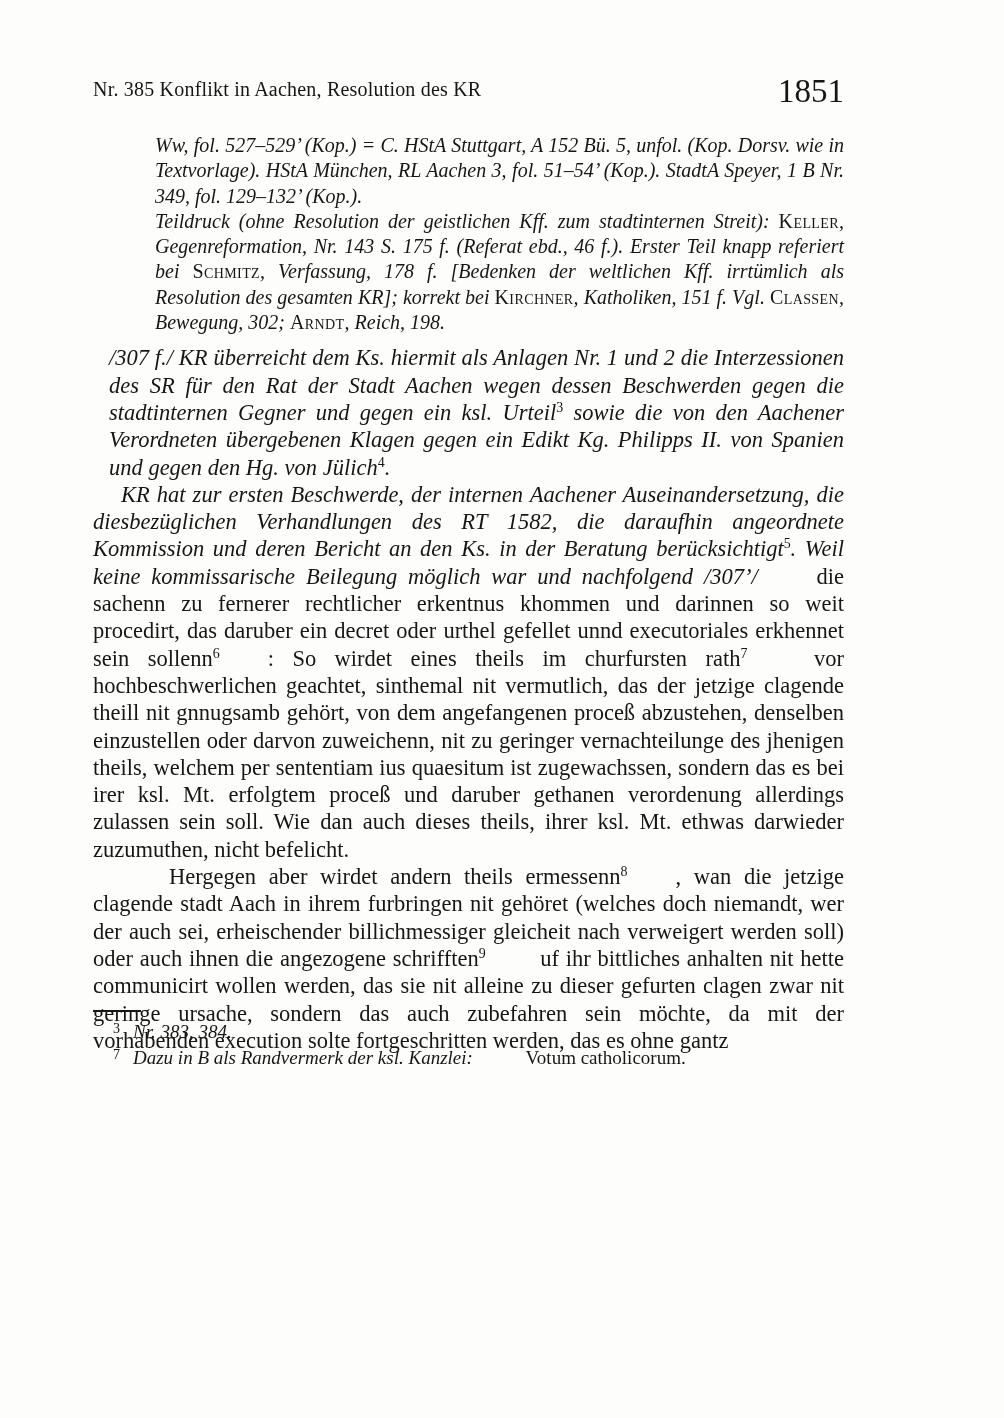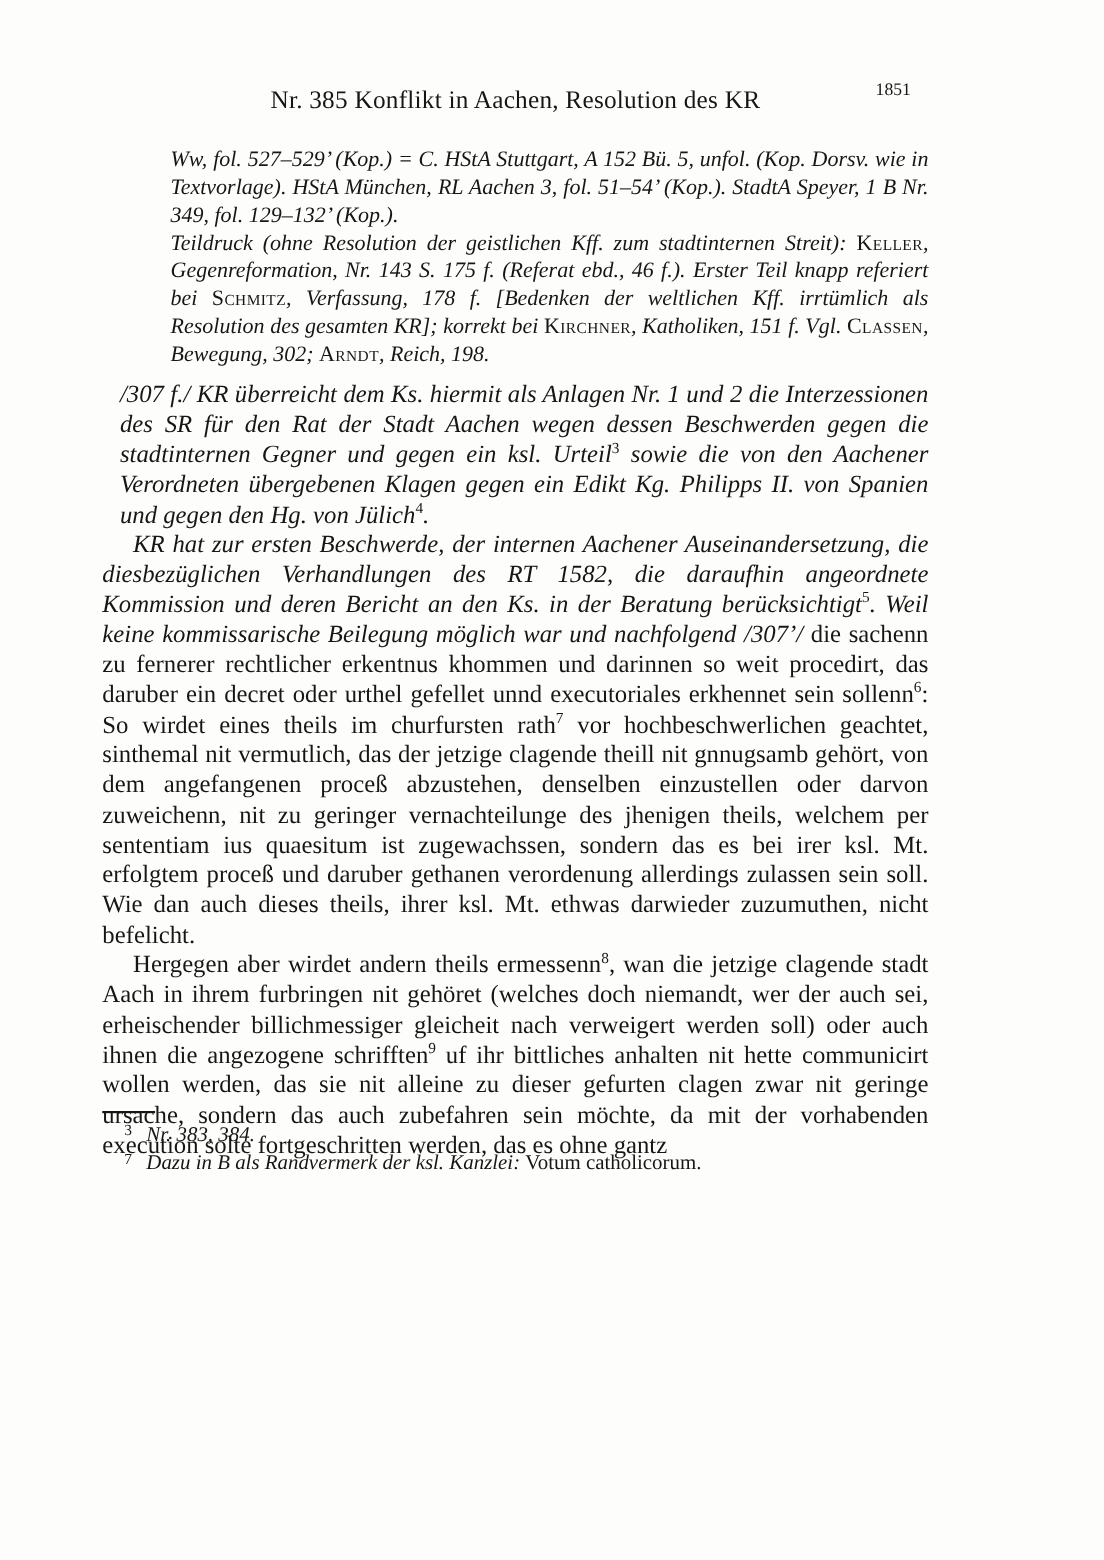--- a/index.html
+++ b/index.html
@@ -16,29 +16,28 @@
   .column {
     position: absolute;
     left: 93px; top: 78px;
     width: 751px;
   }
 
   
   .running-head { position: relative; height: 30px; }
   .head-title {
     display: block;
-    text-align: center;
-    font-size: 23px;
+    font-size: 20px;
     letter-spacing: 0.2px;
     white-space: nowrap;
   }
   .page-number {
     position: absolute;
-    right: 16px; top: -5px;
-    font-size: 16px;
+    right: 0; top: -5px;
+    font-size: 33px;
   }
 
   
   .source-note {
     margin: 25px 0 0 62px;
     font-size: 20px;
     line-height: 25.3px;
     text-align: justify;
     hyphens: auto;
   }
@@ -74,21 +73,21 @@
   .fn-num {
     font-size: 14px;
     font-style: normal;
     line-height: 0;
     vertical-align: 5px;
     margin-right: 13px;
   }
 
   
   .run-it   { font-style: italic; }
-  .run-ro   { font-style: normal; }
+  .run-ro   { font-style: normal; margin-left: 48px; }
   .run-sc   { font-style: normal; font-variant: small-caps; letter-spacing: 0.4px; }
   .run-scit { font-style: italic; font-variant: small-caps; letter-spacing: 0.4px; }
   sup.run-sup {
     font-size: 62%;
     font-style: normal;
     line-height: 0;
     vertical-align: super;
   }
 </style>
 </head>

